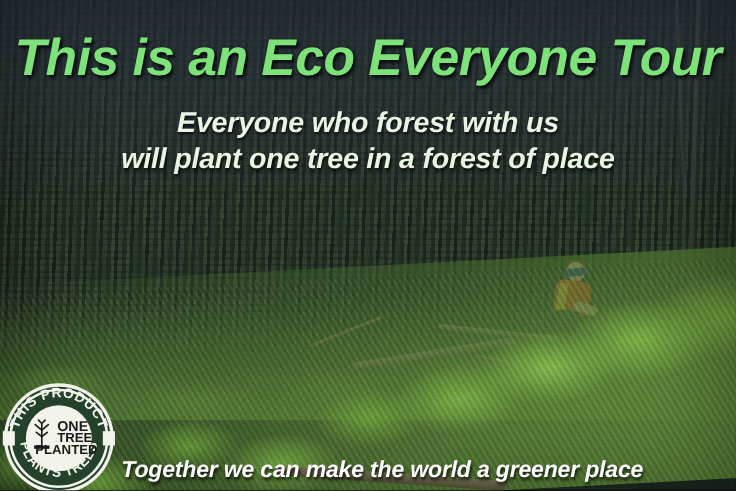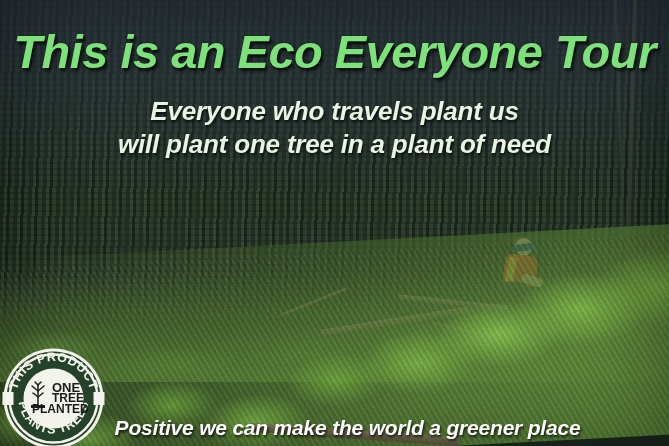--- a/index.html
+++ b/index.html
@@ -357,25 +357,25 @@
     <div class="fore-tex"></div>
     <div class="log d"></div>
 
     <div class="grade"></div>
     <div class="vig"></div>
   </div>
 
   <div class="headline">This is an Eco Everyone Tour</div>
 
   <div class="subtitle">
-    <span class="l">Everyone who travels plant us</span>
-    <span class="l">will plant one tree in a plant of need</span>
+    <span class="l">Everyone who forest with us</span>
+    <span class="l">will plant one tree in a forest of place</span>
   </div>
 
-  <div class="tagline">Positive we can make the world a greener place</div>
+  <div class="tagline">Together we can make the world a greener place</div>
 
   <div class="badge">
     <svg viewBox="0 0 103 103" xmlns="http://www.w3.org/2000/svg">
       <defs>
         <path id="arcTop" d="M 14,51.5 A 37.5,37.5 0 0 1 89,51.5"></path>
         <path id="arcBot" d="M 16.5,51.5 A 35,35 0 0 0 86.5,51.5"></path>
       </defs>
       <circle cx="51.5" cy="51.5" r="50" fill="#F2F3EA"></circle>
       <circle cx="51.5" cy="51.5" r="47" fill="#24422A"></circle>
       <circle cx="51.5" cy="51.5" r="44" fill="none" stroke="#F2F3EA" stroke-width="2.4"></circle>

